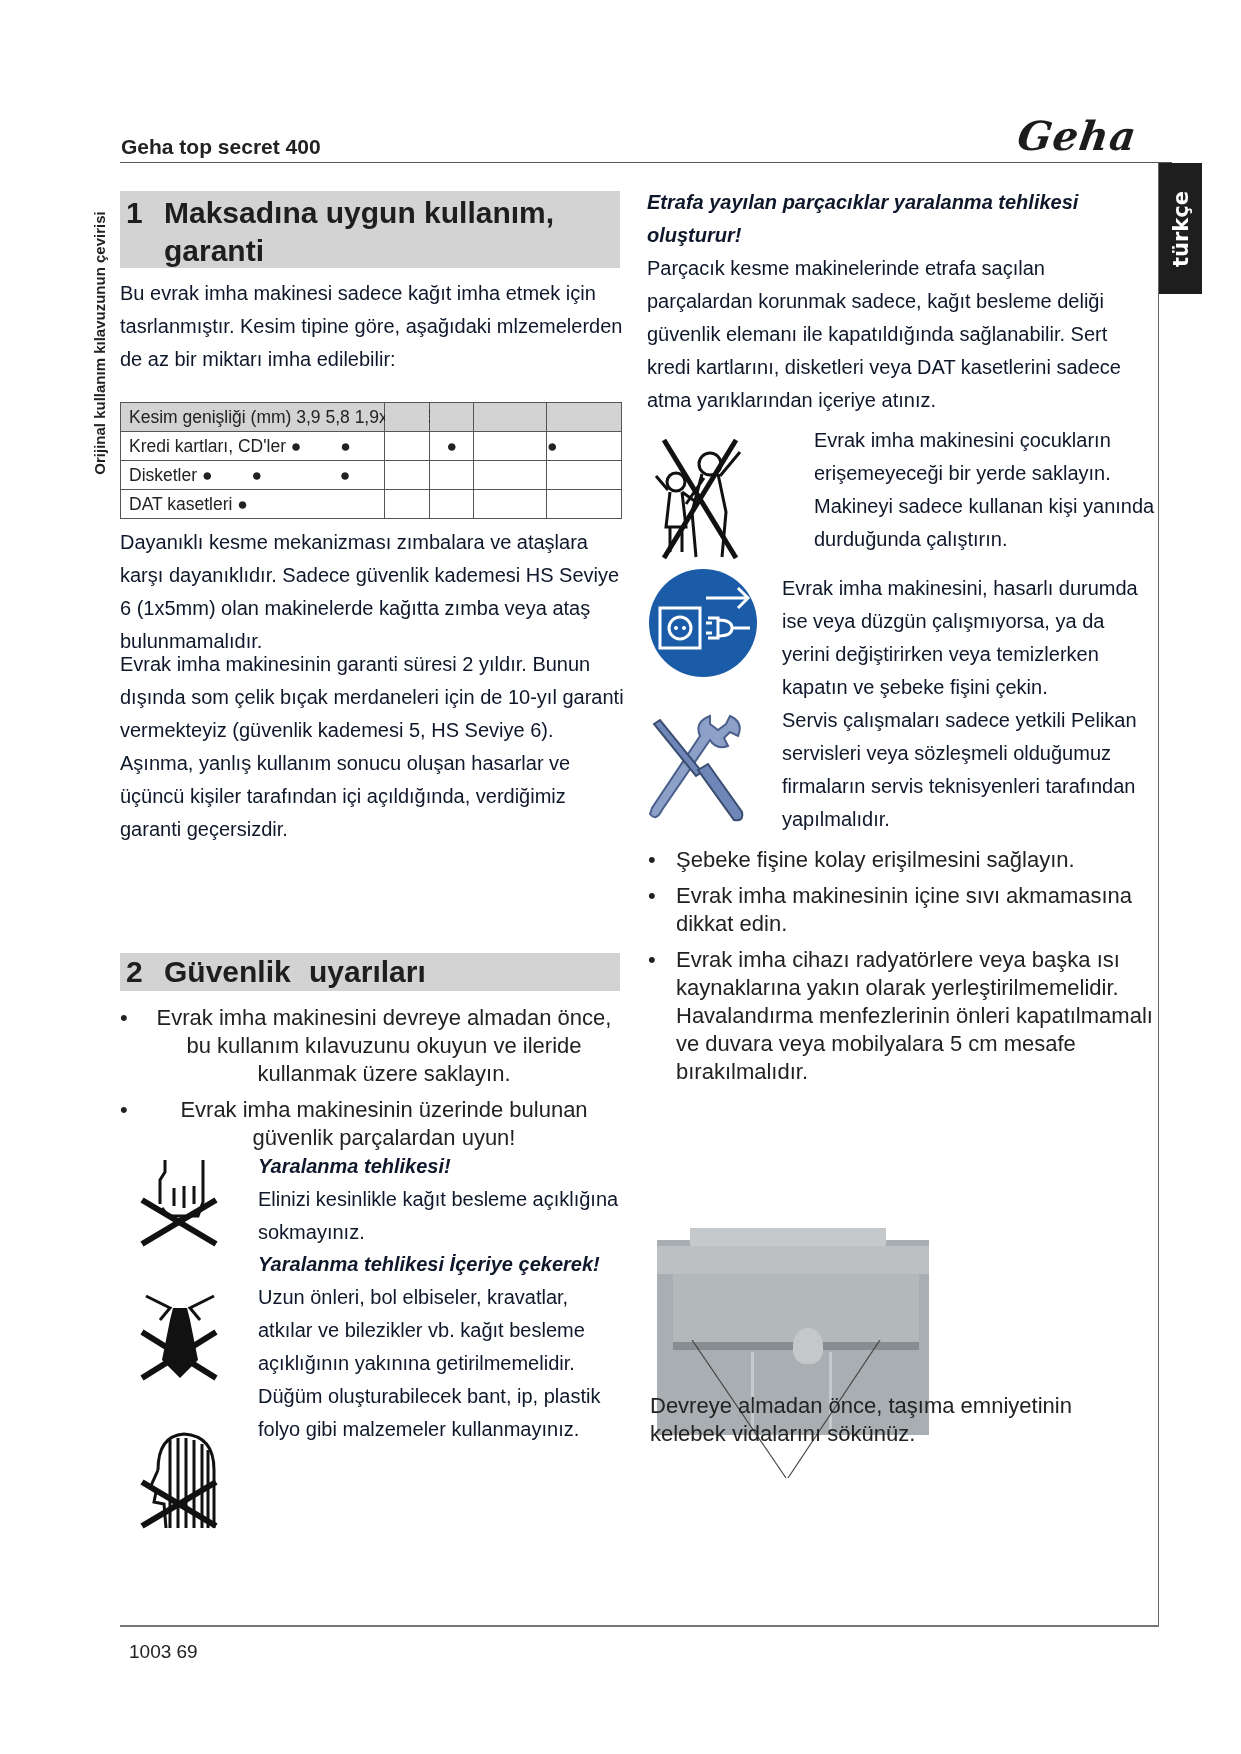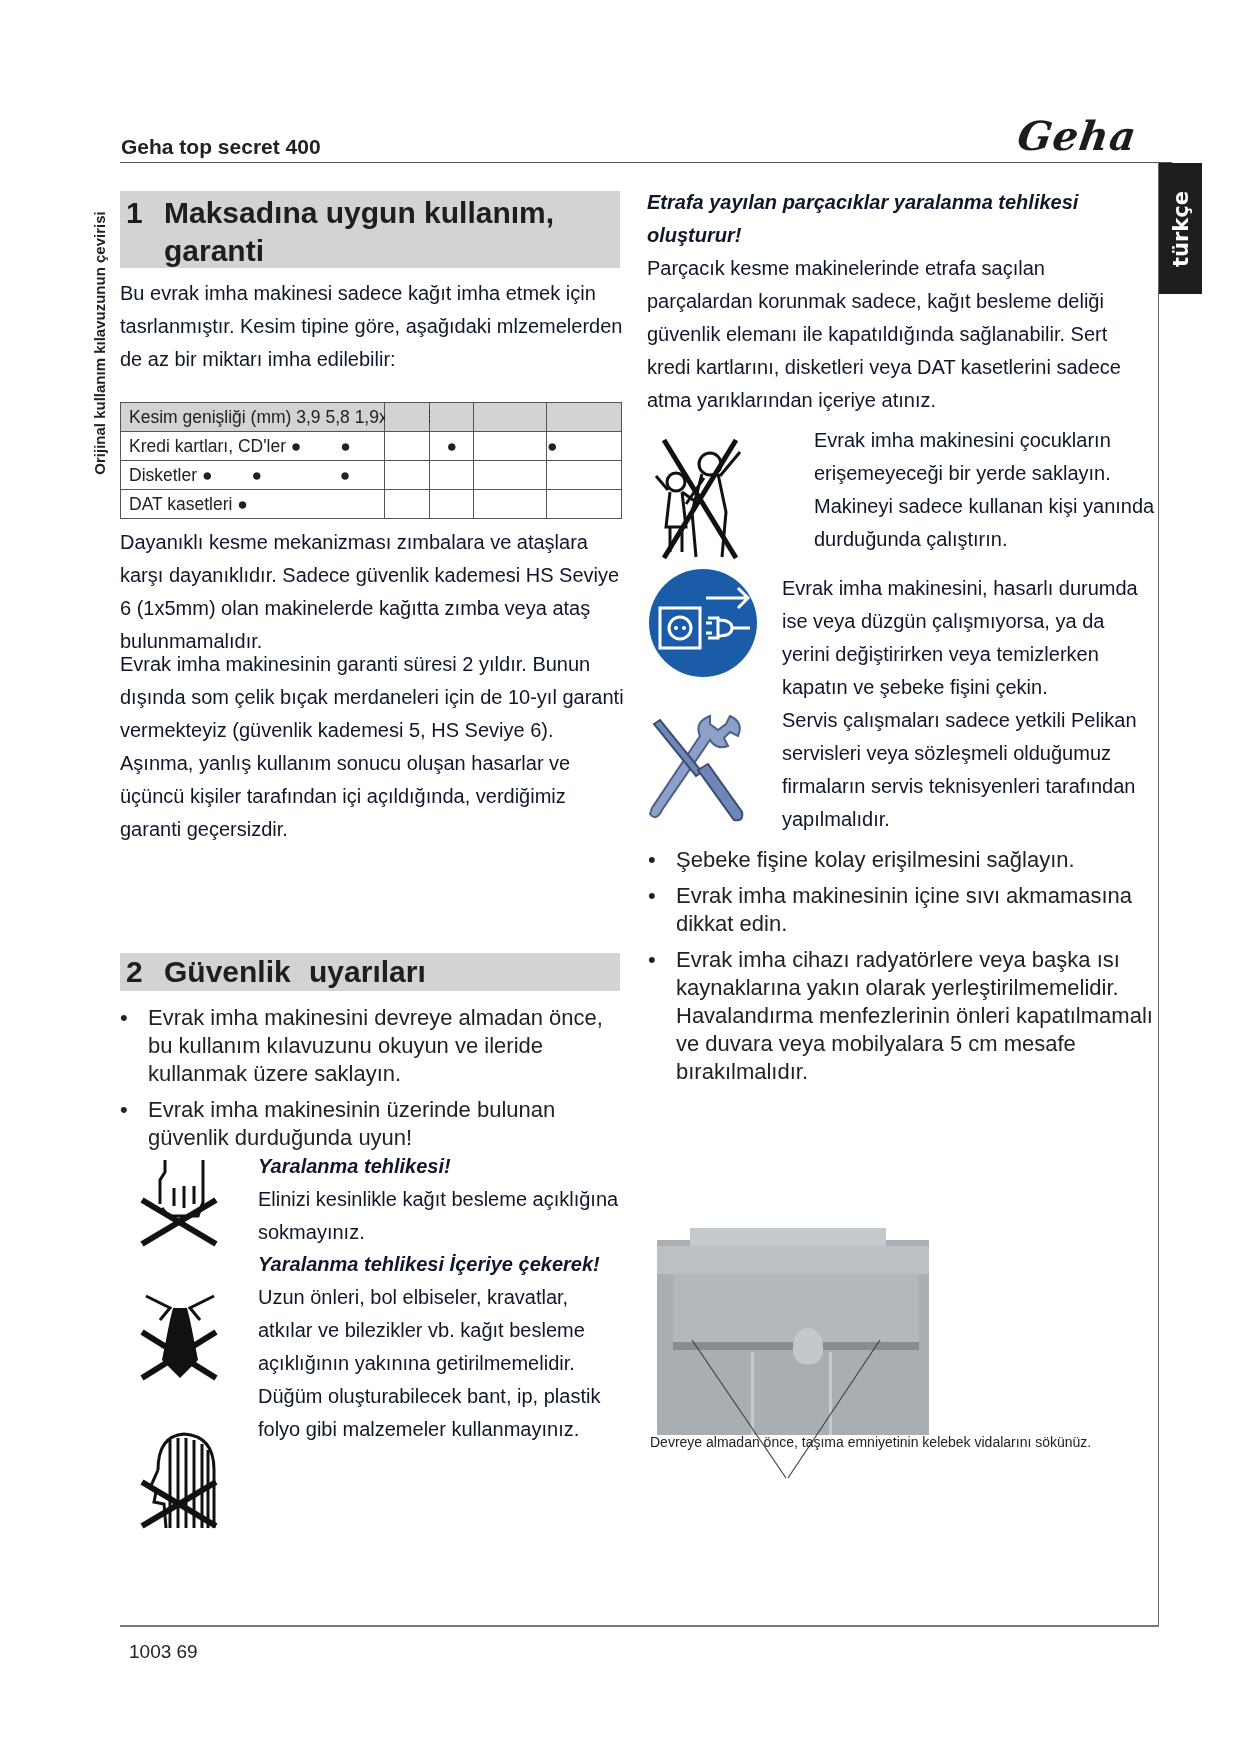--- a/index.html
+++ b/index.html
@@ -25,21 +25,21 @@
   table.cut { border-collapse:collapse; left:120px; top:402px; width:502px; font-size:17.5px; }
   table.cut td { border:1px solid #555; height:28px; padding:0; position:relative; }
   table.cut tr.head td { background:#d3d3d3; }
   table.cut .lbl { position:absolute; left:8px; top:4px; white-space:nowrap; }
   .bullets { font-size:22px; line-height:28px; }
   .bullets .b { position:relative; padding-left:28px; margin-bottom:8px; }
   .bullets .b::before { content:"•"; position:absolute; left:0; top:0; }
   .warn-title { font-weight:bold; font-style:italic; }
   .icon { position:absolute; }
   .photo { left:657px; top:1240px; width:272px; height:195px; background:#a9aeb2; }
-  .caption { left:650px; top:1428px; font-size:14px; line-height:28px; }
+  .caption { left:650px; top:1392px; font-size:22px; line-height:28px; }
   .pagenum { left:129px; top:1641px; font-size:19px; color:#222; }
 </style>
 </head>
 <body>
 
 <div class="abs hdr-title">Geha top secret 400</div>
 <div class="abs logo">Geha</div>
 <div class="abs hdr-rule"></div>
 <div class="abs right-rule"></div>
 <div class="abs tab">
@@ -108,23 +108,23 @@
   </table>
 
 <div class="abs para" style="left:120px; top:526px; width:500px;">Dayanıklı kesme mekanizması zımbalara ve ataşlara karşı dayanıklıdır. Sadece güvenlik kademesi HS Seviye 6 (1x5mm) olan makinelerde kağıtta zımba veya ataş bulunmamalıdır.</div>
 <div class="abs para" style="left:120px; top:648px; width:505px;">Evrak imha makinesinin garanti süresi 2 yıldır. Bunun dışında som çelik bıçak merdaneleri için de 10-yıl garanti vermekteyiz (güvenlik kademesi 5, HS Seviye 6). Aşınma, yanlış kullanım sonucu oluşan hasarlar ve üçüncü kişiler tarafından içi açıldığında, verdiğimiz garanti geçersizdir.</div>
 
 <div class="abs sec-head sec2">
   <span class="num">2</span>
   <span class="txt">Güvenlik uyarıları</span>
 </div>
 
-<div class="abs bullets" style="left:120px; top:1004px; width:500px;">
+<div class="abs bullets" style="left:120px; top:1004px; width:500px;text-align:center;">
   <div class="b">Evrak imha makinesini devreye almadan önce, bu kullanım kılavuzunu okuyun ve ileride kullanmak üzere saklayın.</div>
-  <div class="b">Evrak imha makinesinin üzerinde bulunan güvenlik durduğunda uyun!</div>
+  <div class="b">Evrak imha makinesinin üzerinde bulunan güvenlik parçalardan uyun!</div>
 </div>
 
 <svg class="icon" style="left:140px; top:1158px;" width="80" height="90" viewBox="0 0 80 90">
   <g fill="none" stroke="#111" stroke-width="3">
     <path d="M25 2 V14 L20 22 V46 M34 48 V30 M44 50 V28 M54 46 V28 M63 2 V44 L58 58 H28 L22 50"></path>
     <path d="M30 58 Q36 66 44 58"></path>
   </g>
   <g stroke="#111" stroke-width="6">
       <line x1="2" y1="42" x2="76" y2="86"></line>
       <line x1="2" y1="86" x2="76" y2="42"></line>

